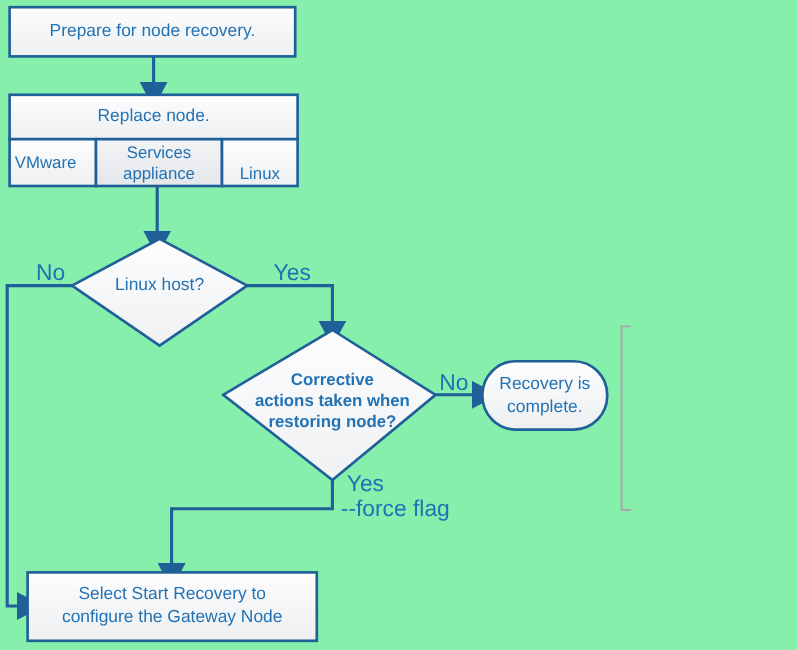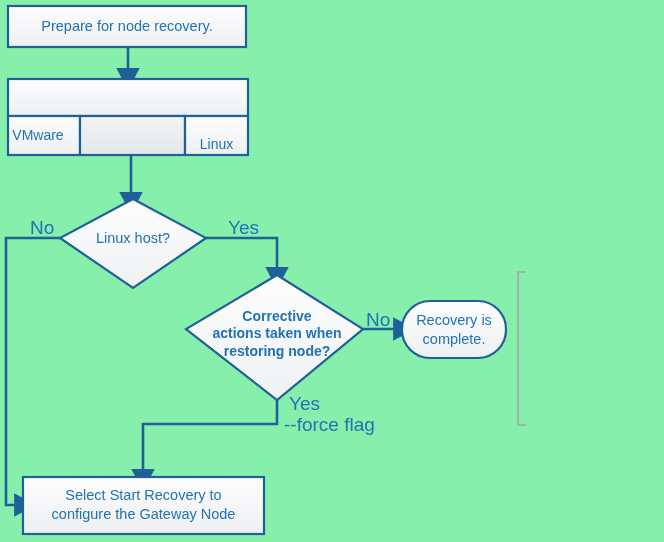--- a/index.html
+++ b/index.html
@@ -115,22 +115,25 @@
 
     <rect x="402" y="301" width="104" height="57" rx="28" ry="28" fill="url(#boxFill)" stroke="#1F6099" stroke-width="2.2"></rect>
 
     <rect x="23" y="477" width="241" height="57" fill="url(#boxFill)" stroke="#1F6099" stroke-width="2.2"></rect>
 
     <path d="M526,272 L518,272 L518,425 L526,425" fill="none" stroke="#A6A6A6" stroke-width="1.6"></path>
   </svg>
 
   <div class="node-label" style="left:8px; top:6px; width:238px; height:41px;">Prepare for node recovery.</div>
 
+  <div class="node-label" style="left:8px; top:79px; width:240px; height:37px;">Replace node.</div>
 
   <div class="cell-label" style="left:8px; top:116px; width:60px; height:39px;">VMware</div>
+  <div class="cell-label" style="left:80px; top:116px; width:105px; height:39px;">Services
+appliance</div>
   <div class="cell-label" style="left:185px; top:116px; width:63px; height:56px;">Linux</div>
 
   <div class="node-label" style="left:68px; top:219px; width:130px; height:38px;">Linux host?</div>
 
   <div class="node-label" style="left:190px; top:305px; width:174px; height:58px; font-size:14px;font-weight:bold;">Corrective
 actions taken when
 restoring node?</div>
 
   <div class="node-label" style="left:404px; top:303px; width:100px; height:53px;">Recovery is
 complete.</div>

